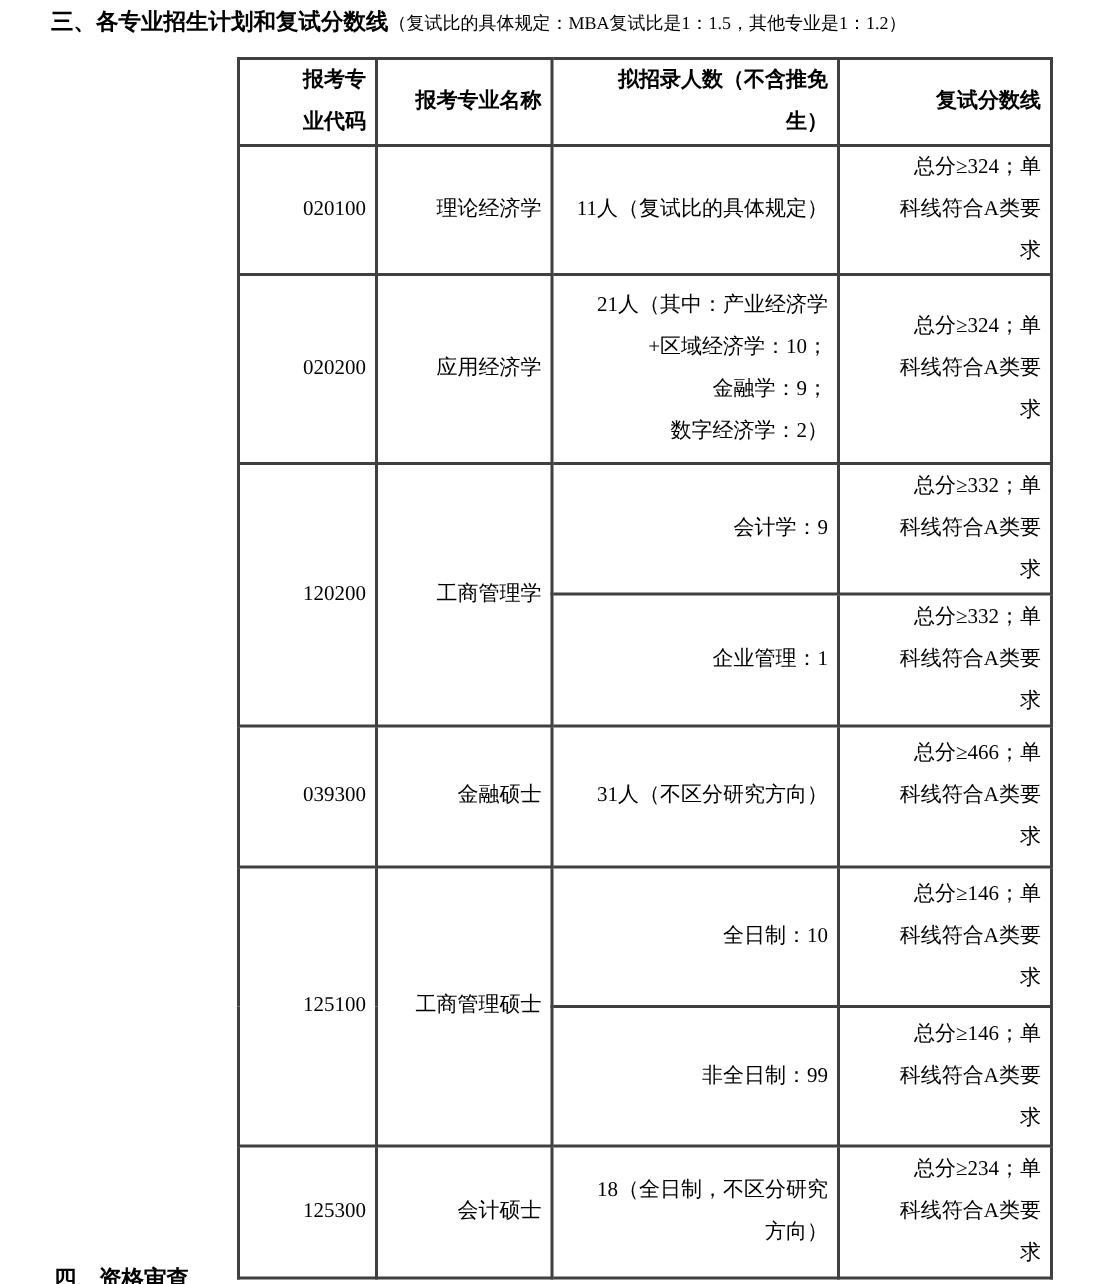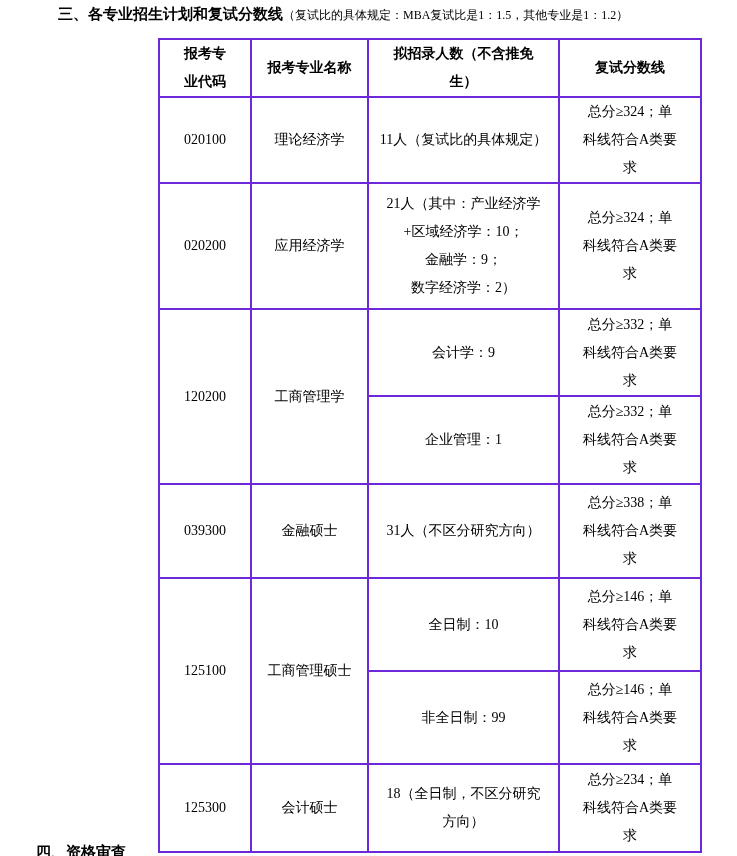--- a/index.html
+++ b/index.html
@@ -7,44 +7,44 @@
     width: 737px;
     height: 856px;
     position: relative;
     overflow: hidden;
     background: #ffffff;
     font-family: "Liberation Serif", "DejaVu Serif", serif;
     color: #000000;
   }
   .section-title {
     position: absolute;
-    left: 58px;
+    left: 34px;
     top: 5px;
     font-size: 15px;
     font-weight: bold;
     white-space: nowrap;
   }
   .section-title .note {
     font-size: 12px;
     font-weight: normal;
   }
   .admission-table {
     position: absolute;
     left: 158px;
     top: 38px;
     border-collapse: collapse;
     table-layout: fixed;
     width: 542px;
   }
   .admission-table td, .admission-table th {
-    border: 2px solid #6d28d9;
+    border: 2px solid #404040;
     padding: 0 6px;
     font-size: 14px;
     line-height: 28px;
-    text-align: center;
+    text-align: right;
     vertical-align: middle;
     white-space: pre-line;
     font-weight: normal;
     overflow: hidden;
   }
   .admission-table th { font-weight: bold; }
   .next-section-title {
     position: absolute;
     left: 36px;
     top: 843px;
@@ -110,21 +110,21 @@
       <td>企业管理：1</td>
       <td>总分≥332；单
 科线符合A类要
 求</td>
     </tr>
 
     <tr style="height:94px">
       <td>039300</td>
       <td>金融硕士</td>
       <td>31人（不区分研究方向）</td>
-      <td>总分≥338；单
+      <td>总分≥466；单
 科线符合A类要
 求</td>
     </tr>
 
     <tr style="height:93px">
       <td rowspan="2">125100</td>
       <td rowspan="2">工商管理硕士</td>
       <td>全日制：10</td>
       <td>总分≥146；单
 科线符合A类要

